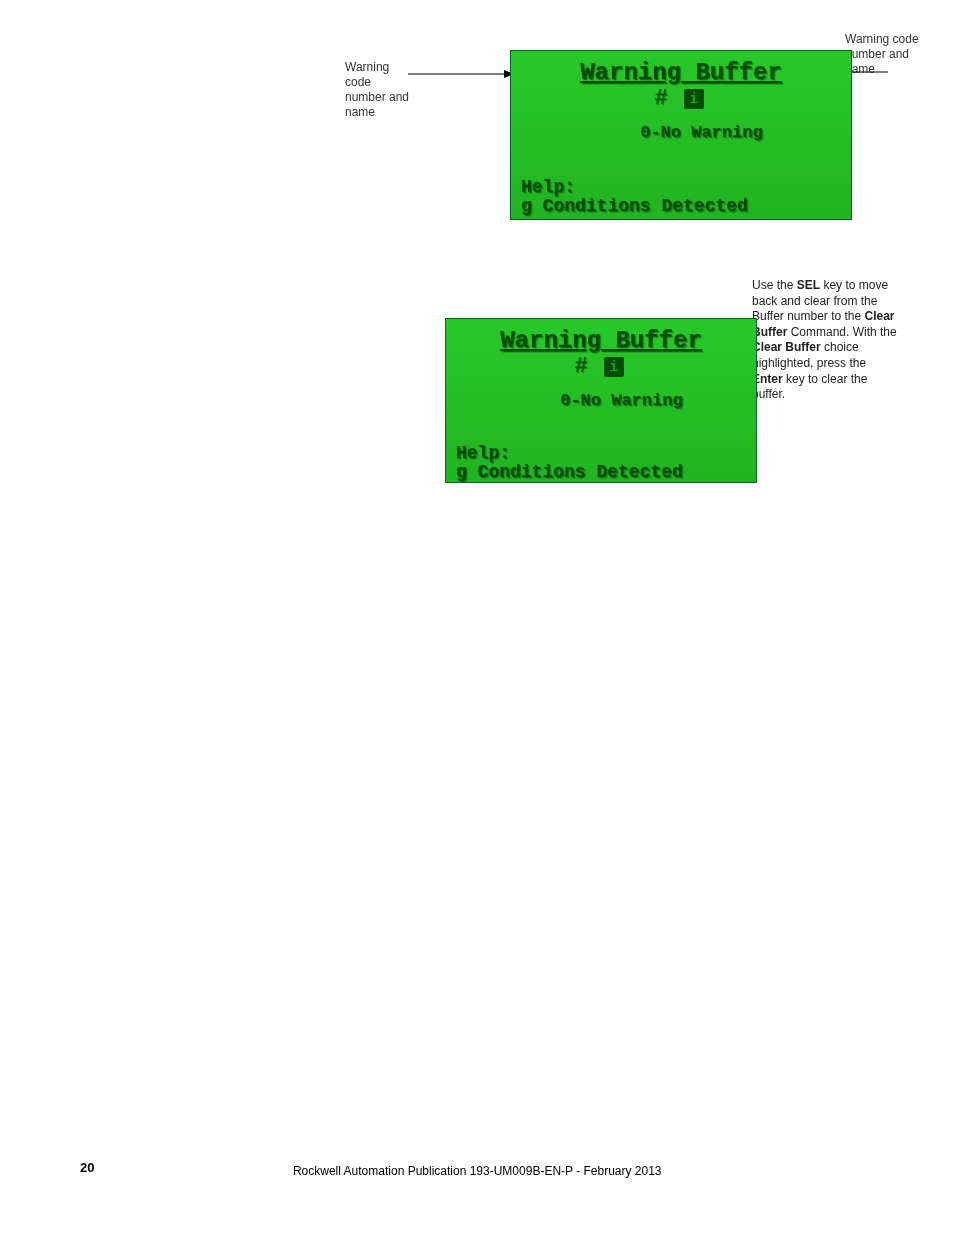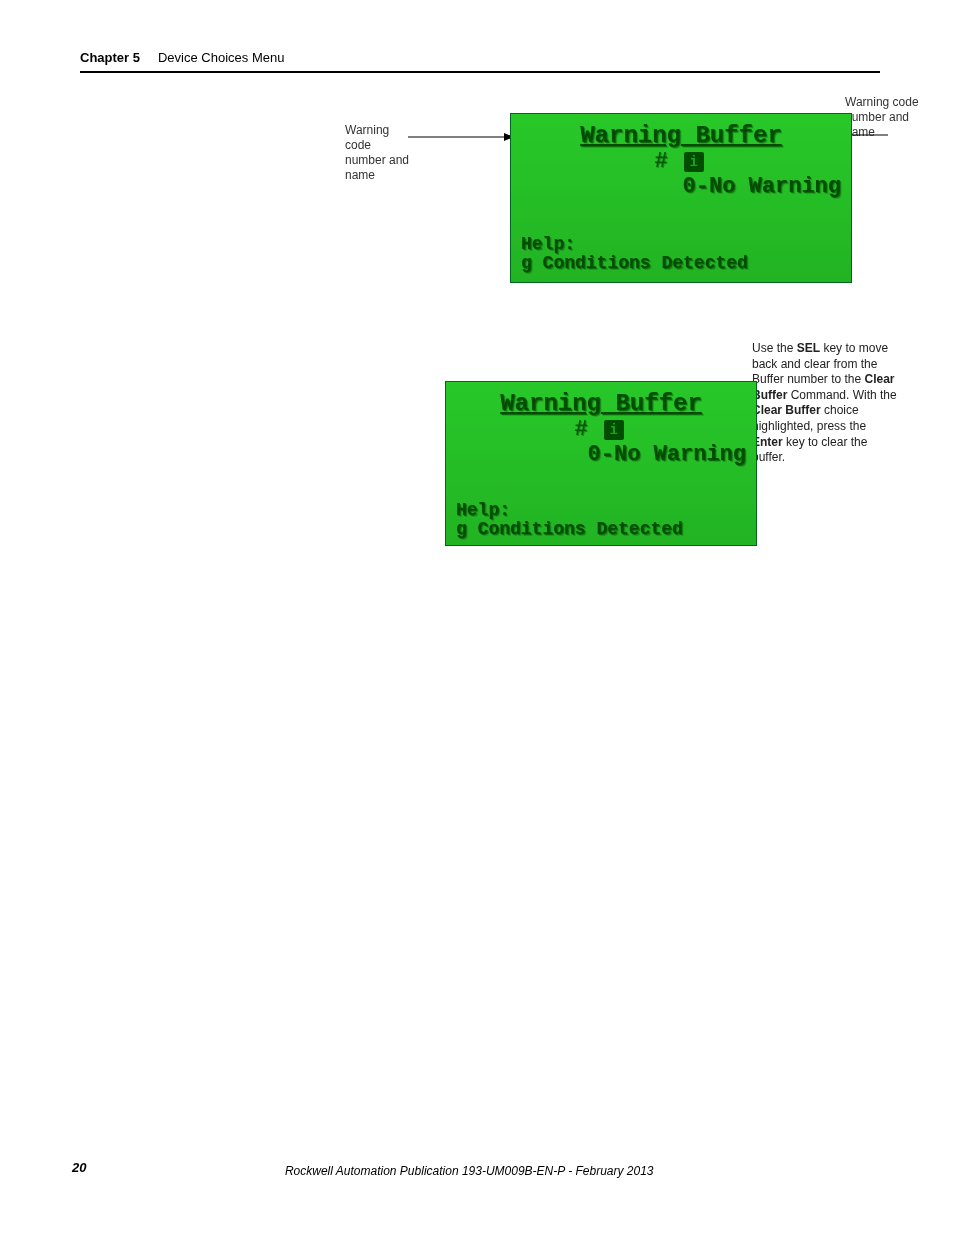--- a/index.html
+++ b/index.html
@@ -115,23 +115,23 @@
     color: #19a319;
     font-family: 'Courier New', monospace;
     font-weight: 700;
     font-size: 14px;
     display: flex;
     align-items: center;
     justify-content: center;
     border-radius: 2px;
   }
   .lcd-sub {
-    font-size: 22px;
-    text-align: right;
-    margin-top: 0px;
+    font-size: 17px;
+    text-align: center;
+    margin-top: 12px;
     text-shadow: 1px 1px 0 rgba(0,60,0,0.55), 2px 2px 0 rgba(0,0,0,0.15);
     white-space: pre;
   }
   .lcd-help {
     font-size: 18px;
     margin-top: 36px;
     line-height: 1.05;
     text-shadow: 1px 1px 0 rgba(0,60,0,0.55), 2px 2px 0 rgba(0,0,0,0.15);
     white-space: pre;
   }
@@ -158,40 +158,35 @@
     width: 148px;
     font-family: 'Myriad Pro', Arial, Helvetica, sans-serif;
     font-size: 12px;
     line-height: 1.3;
     color: #222;
   }
   .callout-right2 b { font-weight: 700; }
   
   .footer {
     position: absolute;
-    left: 72px;
+    left: 80px;
     bottom: 53px;
     width: 800px;
     display: flex;
     justify-content: space-between;
     font-family: Arial, Helvetica, sans-serif;
     font-size: 12px;
-    font-style: italic;
   }
   .page-num { font-weight: 700; font-size: 13px; }
   .pub { margin: 4px auto; }
 </style>
 </head>
 <body>
 
 <div class="page">
-  <div class="header-row">
-    <span class="chapter-label">Chapter 5</span>
-    <span class="chapter-title">Device Choices Menu</span>
-  </div>
 
 
   <div class="fig1">
     <div class="callout-left">Warning code number and name</div>
     <svg class="arrow-svg" style="left:58px; top:18px;" width="110" height="12">
       <line x1="0" y1="6" x2="96" y2="6" stroke="#000" stroke-width="1.2"></line>
       <polygon points="96,2 106,6 96,10" fill="#000"></polygon>
     </svg>
     <div class="callout-right">Warning code number and name</div>
     <svg class="arrow-svg" style="left:460px; top:16px;" width="80" height="12">

